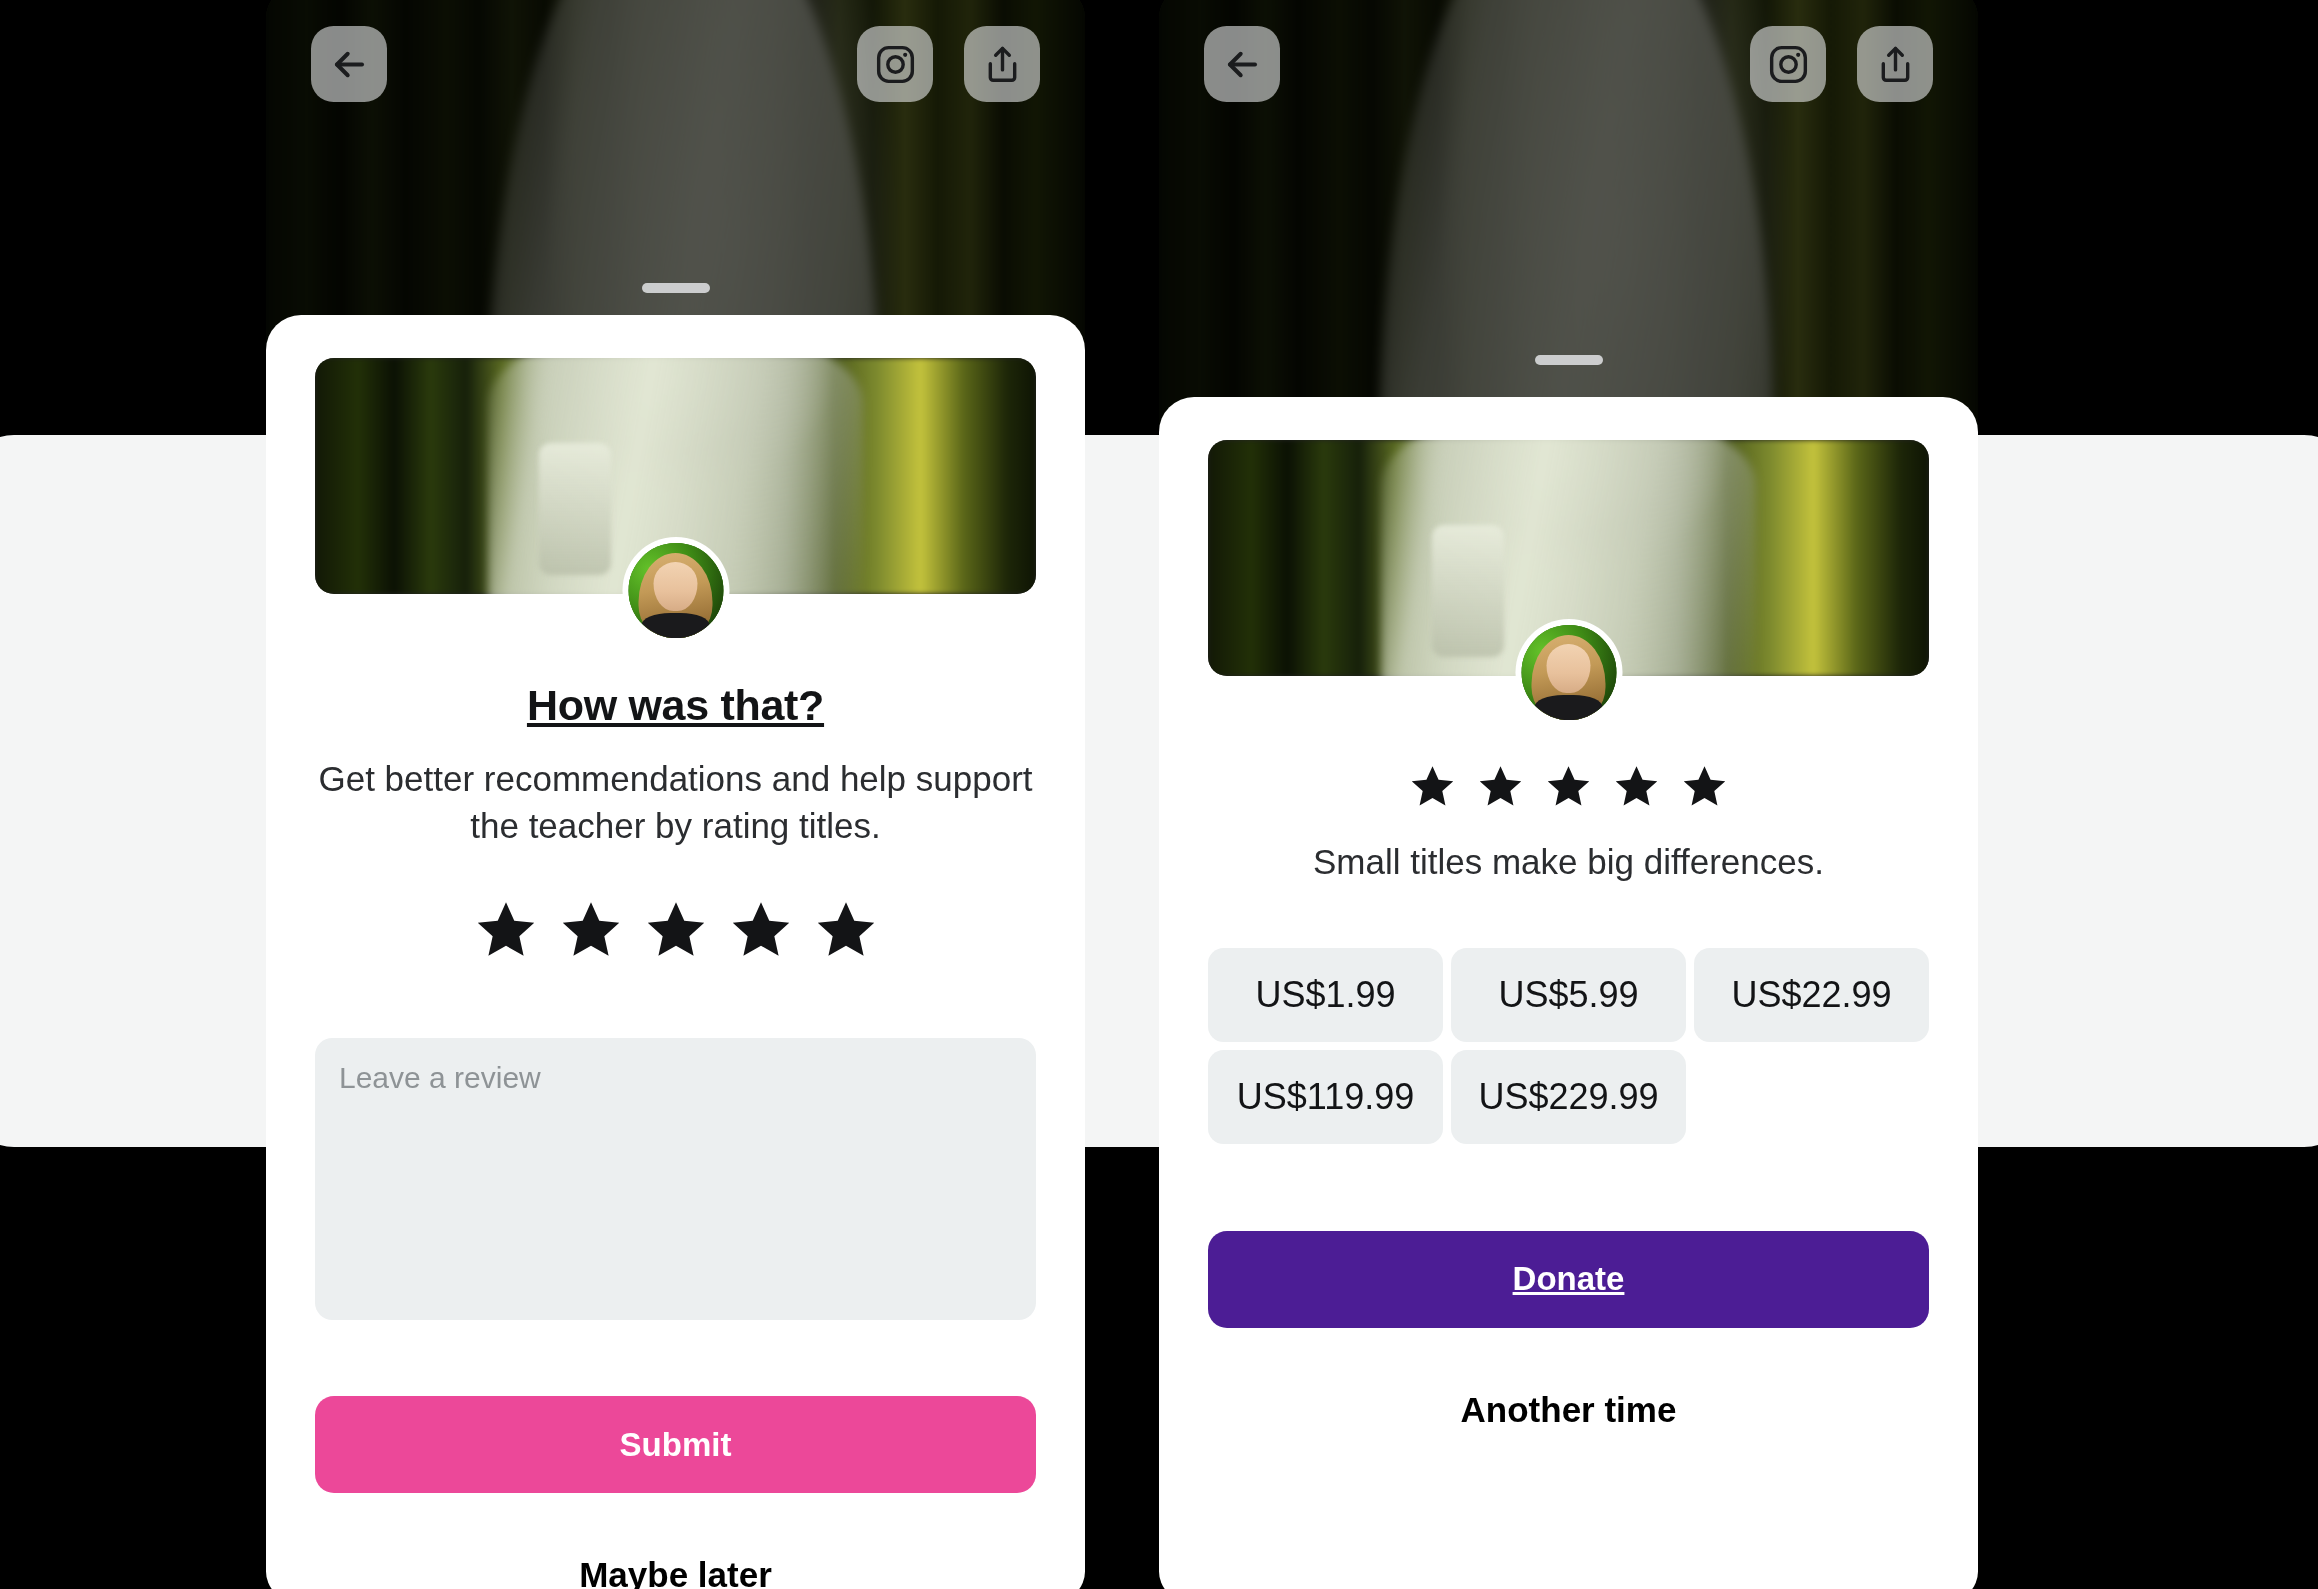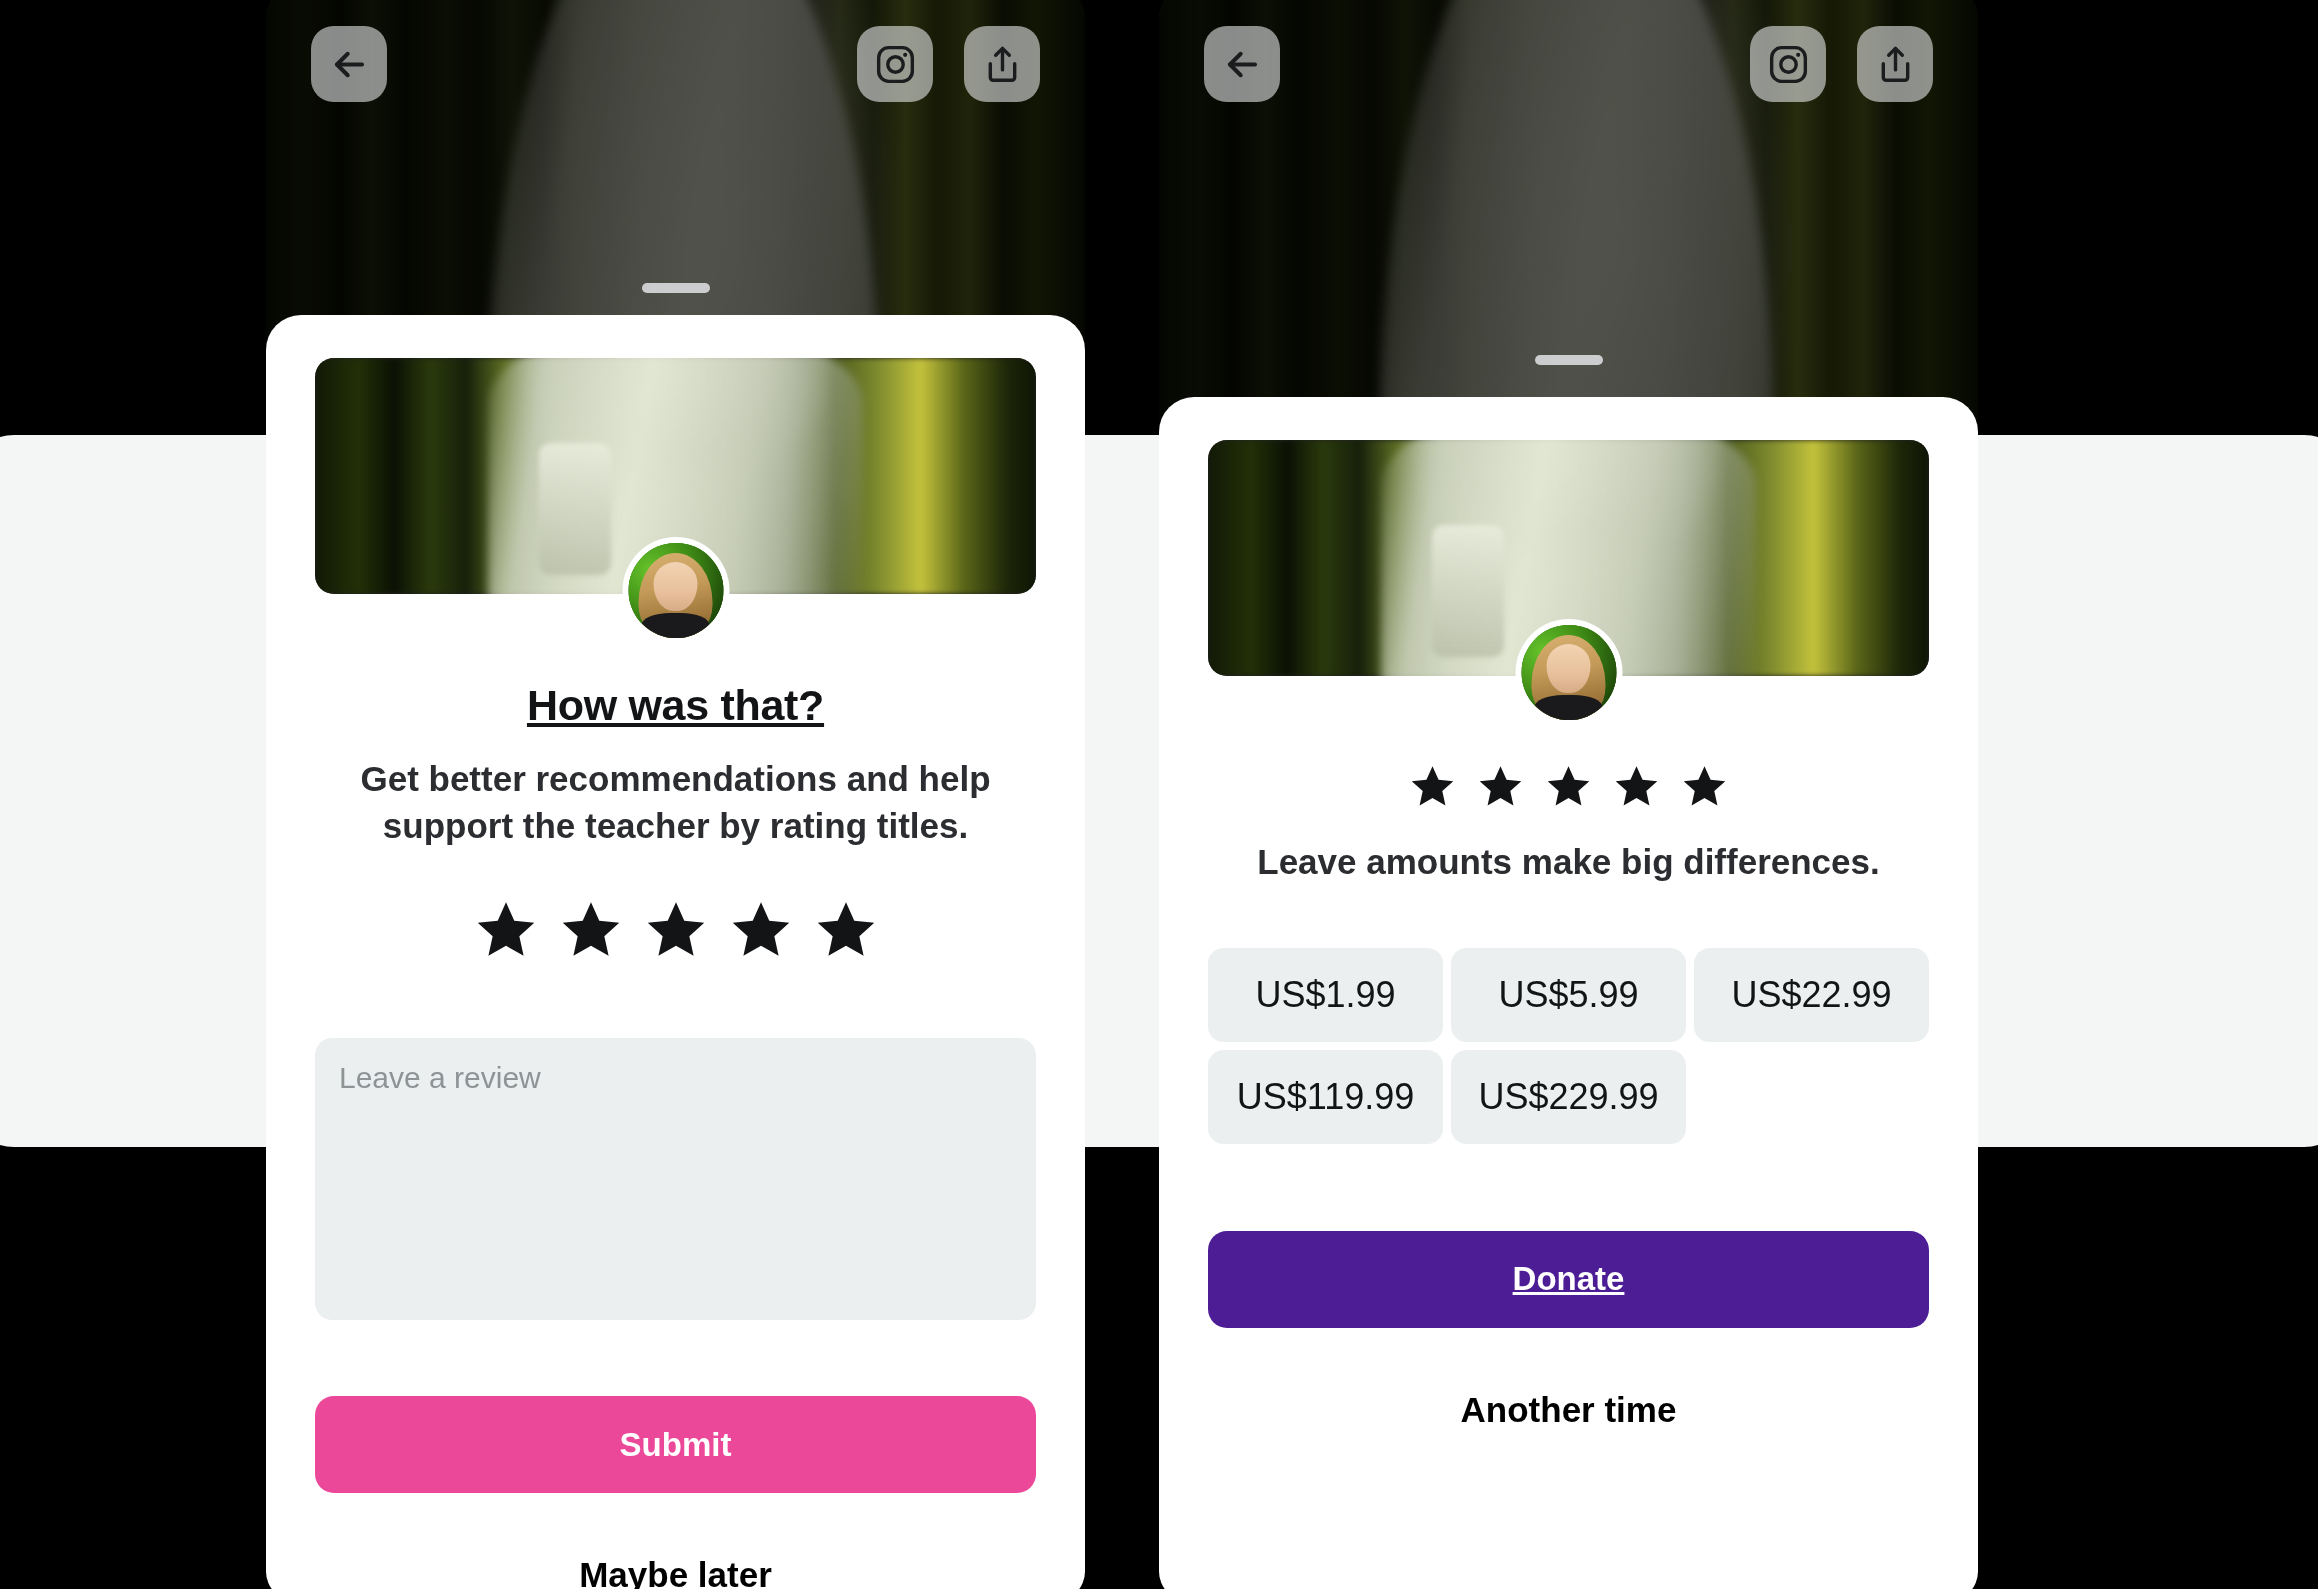--- a/index.html
+++ b/index.html
@@ -225,21 +225,21 @@
     font-size: 43px;
     font-weight: 700;
     color: #131416;
     letter-spacing: -0.3px;
   }
   .sheet .sub {
     text-align: center;
     font-size: 35px;
     line-height: 1.33;
     color: #2b2d30;
-    font-weight: 700;
+    font-weight: 400;
   }
 
   
   .stars {
     display: flex;
     justify-content: center;
     gap: 21px;
   }
   .stars.big svg  { width: 64px; height: 64px; }
   .stars.small svg { width: 47px; height: 47px; }
@@ -481,21 +481,21 @@
             </svg></span>
         <span><svg viewBox="0 0 24 24">
               <path d="M12 1.6l3.1 6.9 7.5.8-5.6 5 1.6 7.4L12 17.9 5.4 21.7 7 14.3l-5.6-5 7.5-.8z"></path>
             </svg></span>
         <span><svg viewBox="0 0 24 24">
               <path d="M12 1.6l3.1 6.9 7.5.8-5.6 5 1.6 7.4L12 17.9 5.4 21.7 7 14.3l-5.6-5 7.5-.8z"></path>
             </svg></span>
       </div>
 
 
-      <p class="sub mt-30">Leave amounts make big differences.</p>
+      <p class="sub mt-30">Small titles make big differences.</p>
 
       <div class="amount-grid mt-72">
         <button class="amount-pill">US$1.99</button>
         <button class="amount-pill">US$5.99</button>
         <button class="amount-pill">US$22.99</button>
         <button class="amount-pill">US$119.99</button>
         <button class="amount-pill">US$229.99</button>
       </div>
 
       <button class="btn-primary disabled mt-100">Donate</button>

